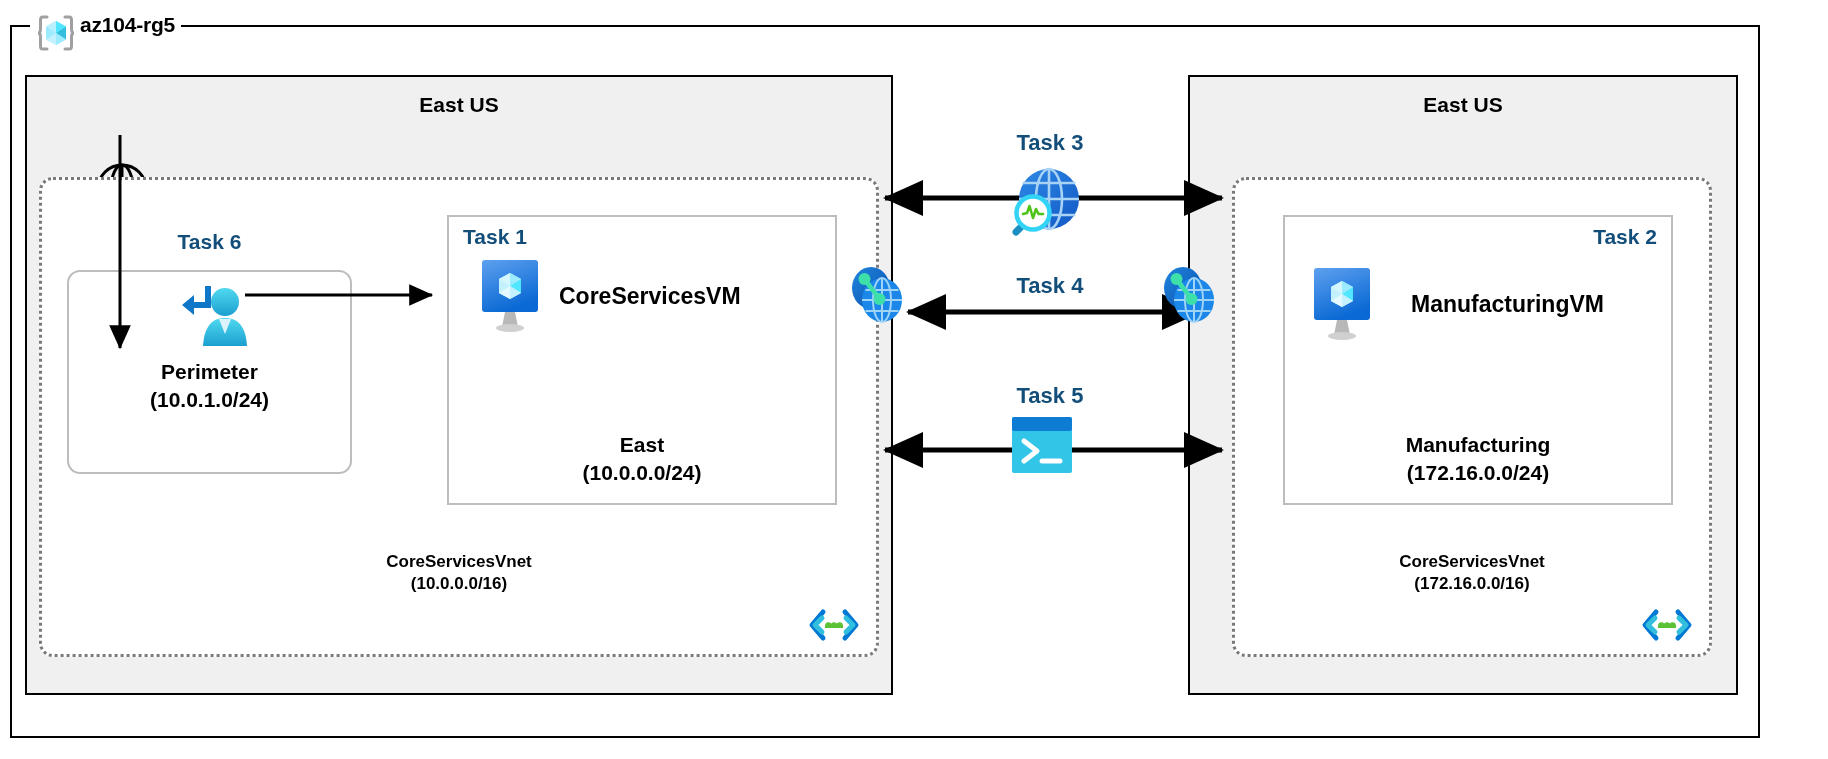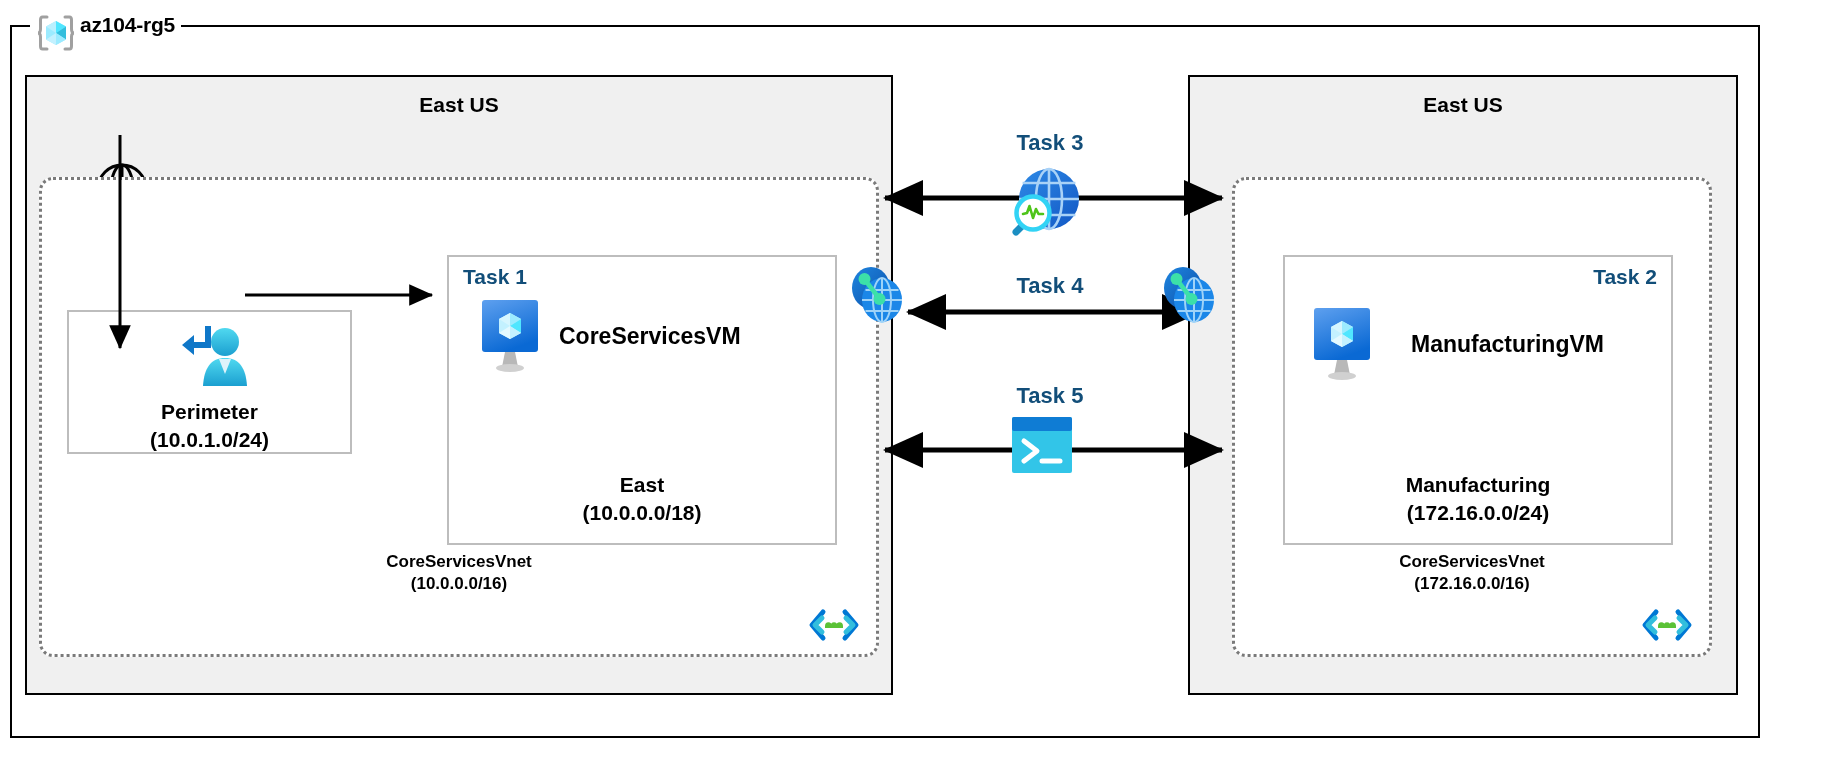--- a/index.html
+++ b/index.html
@@ -106,23 +106,22 @@
     width: 52px;
     height: 42px;
   }
 
   
   .subnet {
     position: absolute;
     background: #ffffff;
     border: 2px solid #bdbdbd;
     box-sizing: border-box;
-    margin-top: 40px;
-  }
-  #subnet-perimeter { left: 25px;  top: 90px;  width: 285px; height: 144px; }
+  }
+  #subnet-perimeter { left: 25px;  top: 90px;  width: 285px; height: 204px; border-radius: 13px; }
   #subnet-core      { left: 405px; top: 35px;  width: 390px; height: 290px; }
   #subnet-mfg       { left: 48px;  top: 35px;  width: 390px; height: 290px; padding-left: 20px; }
 
   .task-tag {
     position: absolute;
     font-size: 21px;
     font-weight: bold;
     color: #124e79;
     white-space: nowrap;
   }
@@ -253,20 +252,21 @@
 
     <svg class="globe-internet" viewBox="0 0 54 54">
       <circle cx="27" cy="27" r="24" fill="none" stroke="#000" stroke-width="3"></circle>
       <ellipse cx="27" cy="27" rx="11" ry="24" fill="none" stroke="#000" stroke-width="3"></ellipse>
       <line x1="3" y1="27" x2="51" y2="27" stroke="#000" stroke-width="3"></line>
       <line x1="27" y1="3" x2="27" y2="51" stroke="#000" stroke-width="3"></line>
     </svg>
 
     <div class="vnet" id="vnet-core">
 
+      <div id="task6-tag">Task 6</div>
 
       <div class="subnet" id="subnet-perimeter">
         <svg class="person-icon" viewBox="0 0 74 70">
           <defs>
             <linearGradient id="pgrad" x1="0" y1="0" x2="0" y2="1">
               <stop offset="0" stop-color="#50d9f0"></stop>
               <stop offset="1" stop-color="#1b9fd0"></stop>
             </linearGradient>
           </defs>
           <path d="M27 4 L27 20 L16 20 L16 13 L4 23 L16 33 L16 26 L33 26 L33 4 Z" fill="#0f77c8"></path>
@@ -297,21 +297,21 @@
             <polygon points="35,29 46,36 35,42" fill="#c3f1ff"></polygon>
             <polygon points="35,29 24,36 35,42" fill="#e4f9ff"></polygon>
             <polygon points="35,16 24,22 35,29" fill="#d6f6ff"></polygon>
             <path d="M30 55 L40 55 L43 70 L27 70 Z" fill="#b8b8b8"></path>
             <ellipse cx="35" cy="71" rx="14" ry="4" fill="#d0d0d0"></ellipse>
           </svg>
           <span class="vm-name">CoreServicesVM</span>
         </div>
         <div class="subnet-caption">
           <span>East</span><br>
-          <span>(10.0.0.0/18)</span>
+          <span>(10.0.0.0/24)</span>
         </div>
       </div>
 
       <div class="vnet-label">
         <span>CoreServicesVnet</span><br>
         <span>(10.0.0.0/16)</span>
       </div>
 
       <svg class="vnet-deco-icon" viewBox="0 0 52 42">
         <path d="M15 8 L4 21 L15 34" fill="none" stroke="#0078d4" stroke-width="5" stroke-linecap="round" stroke-linejoin="round"></path>

